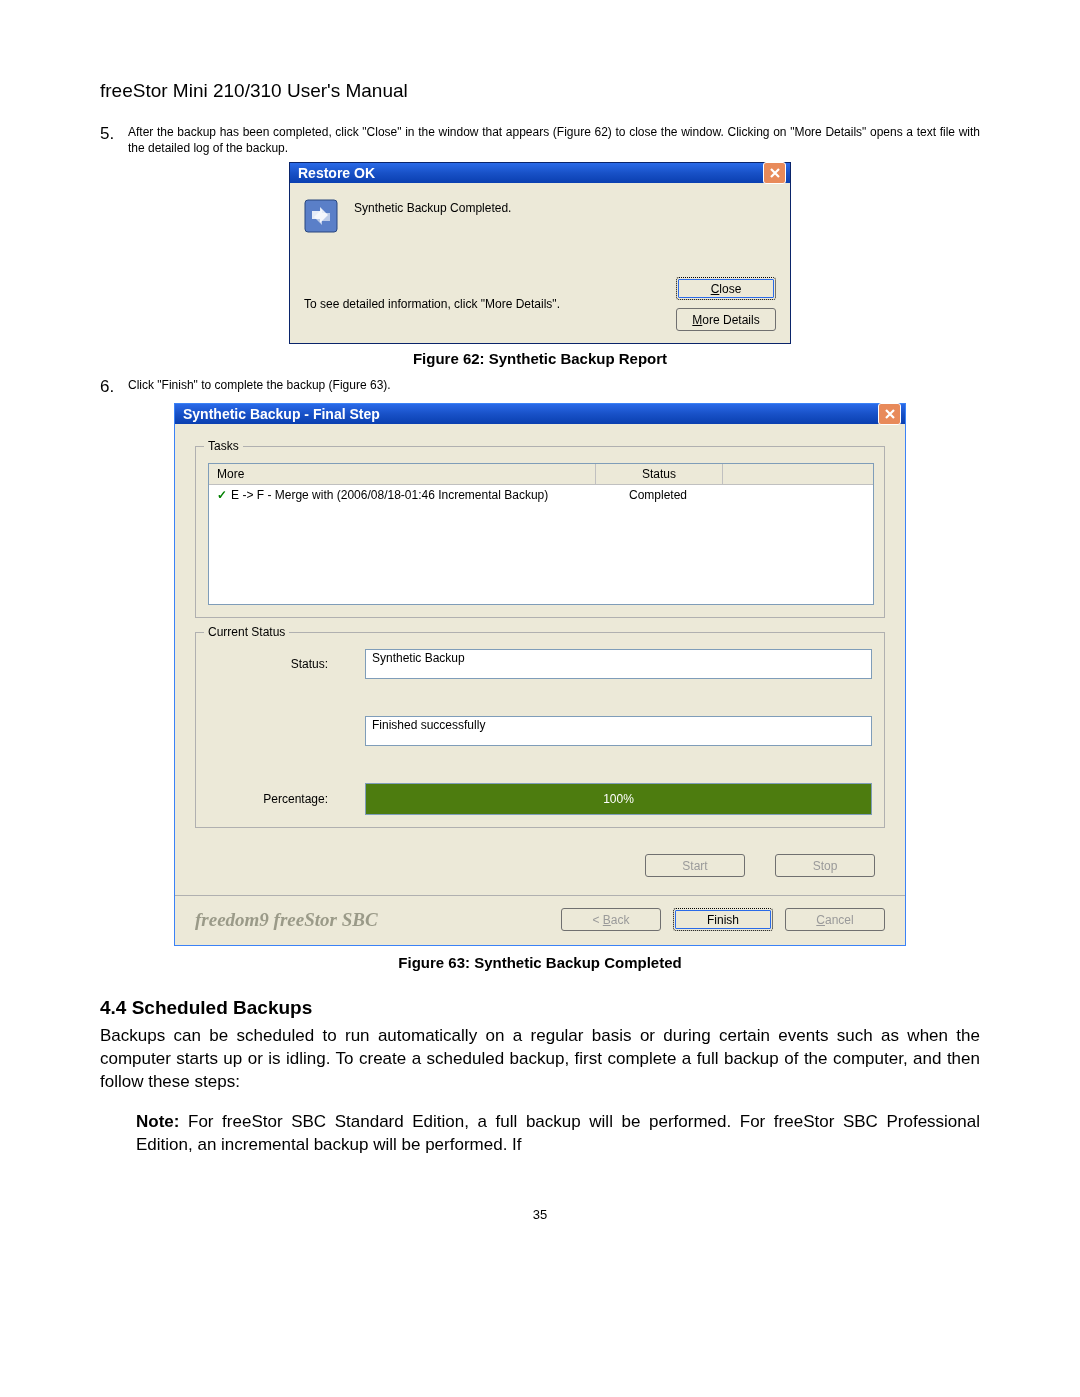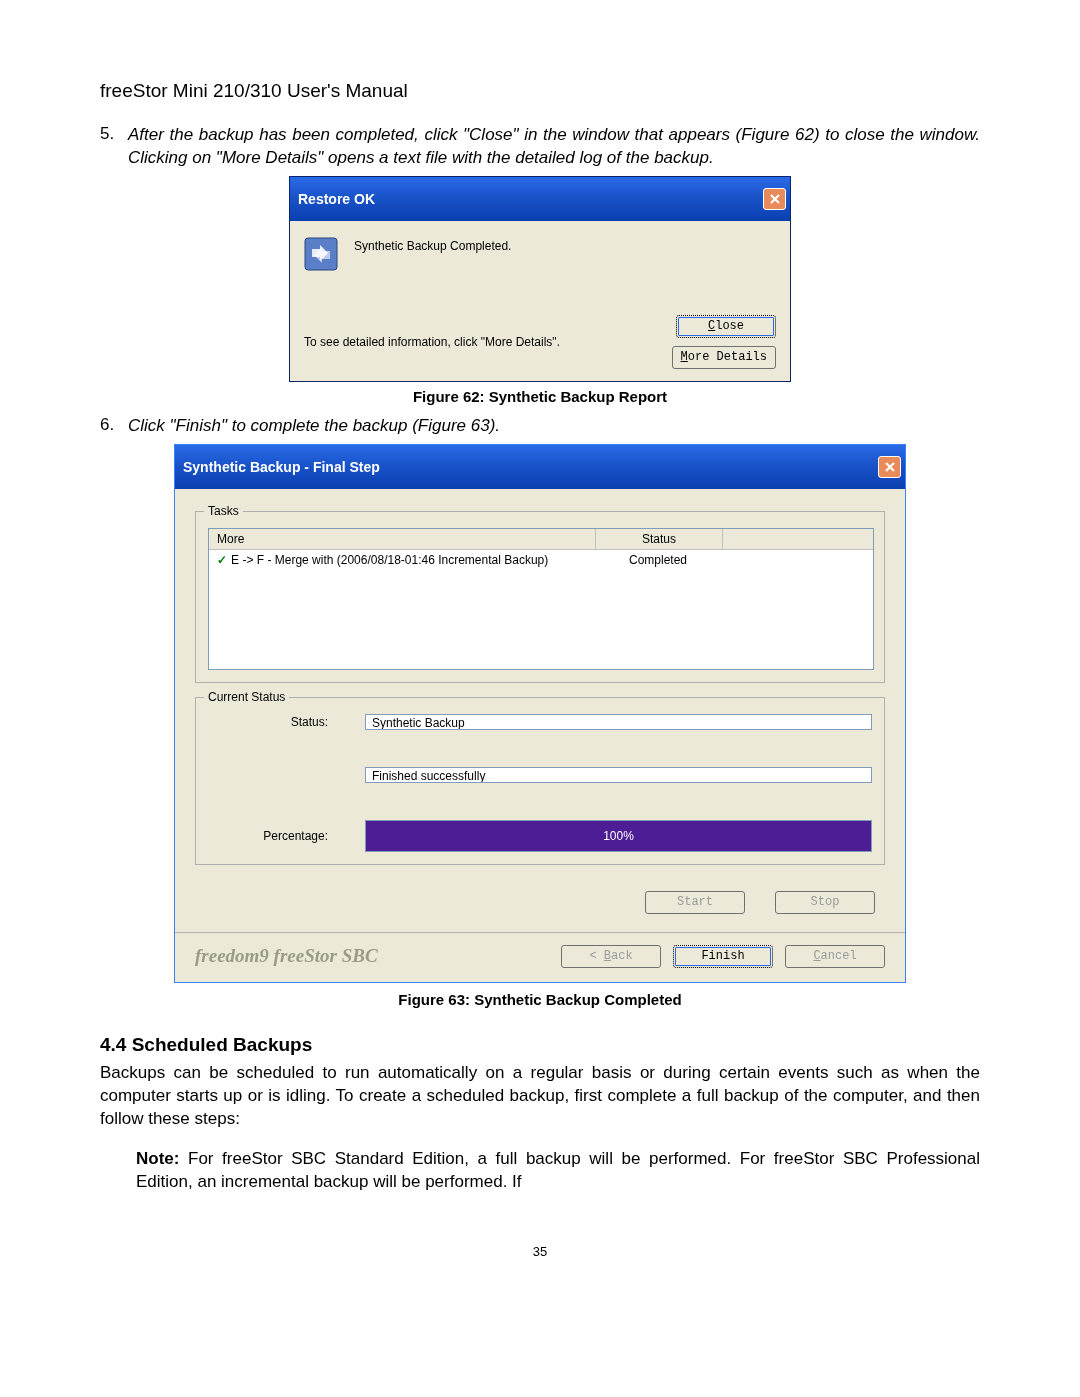--- a/index.html
+++ b/index.html
@@ -30,24 +30,23 @@
     display: flex;
     margin-bottom: 6px;
   }
   .list-num {
     width: 28px;
     flex-shrink: 0;
     font-size: 17px;
   }
   .list-body {
     flex: 1;
-    font-size: 17px;
+    font-size: 12px;
     line-height: 1.35;
     text-align: justify;
-    font-style: italic;
   }
   .figure-caption {
     text-align: center;
     font-weight: bold;
     font-size: 15px;
     margin: 6px 0 10px 0;
   }
   .section-heading {
     font-weight: bold;
     font-size: 19px;
@@ -67,21 +66,21 @@
   }
 
   
   .dlg1-wrap {
     width: 500px;
     margin: 4px auto 4px auto;
     border: 1px solid #0a246a;
     font-family: Tahoma, Arial, sans-serif;
   }
   .xp-titlebar {
-    height: 44px;
+    height: 20px;
     background: linear-gradient(to bottom, #2a6ae8 0%, #1851c7 50%, #0a3fb0 100%);
     display: flex;
     align-items: center;
     padding: 0 4px 0 8px;
     color: #fff;
     font-weight: bold;
     font-size: 14px;
     gap: 44px;
   }
   .xp-titlebar .title-text {
@@ -132,21 +131,21 @@
     gap: 8px;
     align-items: flex-end;
   }
   .xp-button {
     min-width: 100px;
     height: 23px;
     background: #ece9d8;
     border: 1px solid #707070;
     border-radius: 3px;
     font-size: 12px;
-    font-family: Liberation Mono, monospace;
+    font-family: Liberation Sans, sans-serif;
     cursor: pointer;
     padding: 0 8px;
   }
   .xp-button-focus {
     border: 1px dotted #000;
     outline: 1px solid #2a6ae8;
     outline-offset: -3px;
   }
   .xp-button-disabled {
     color: #9a9a9a;
@@ -224,28 +223,28 @@
     align-items: center;
     gap: 37px;
   }
   .status-label {
     text-align: right;
     font-size: 12px;
   }
   .status-field {
     background: #fff;
     border: 1px solid #7f9db9;
-    height: 16px;
+    height: 30px;
     padding: 1px 6px;
     font-size: 12px;
     box-sizing: border-box;
     overflow: hidden;
   }
   .progress-outer {
-    background: #4c1d95;
+    background: #4d7c0f;
     border: 1px solid #7f9db9;
     height: 20px;
     padding: 15px;
     box-sizing: border-box;
     position: relative;
   }
   .progress-inner {
     background: #2a6ae8;
     height: 100%;
     width: 100%;

